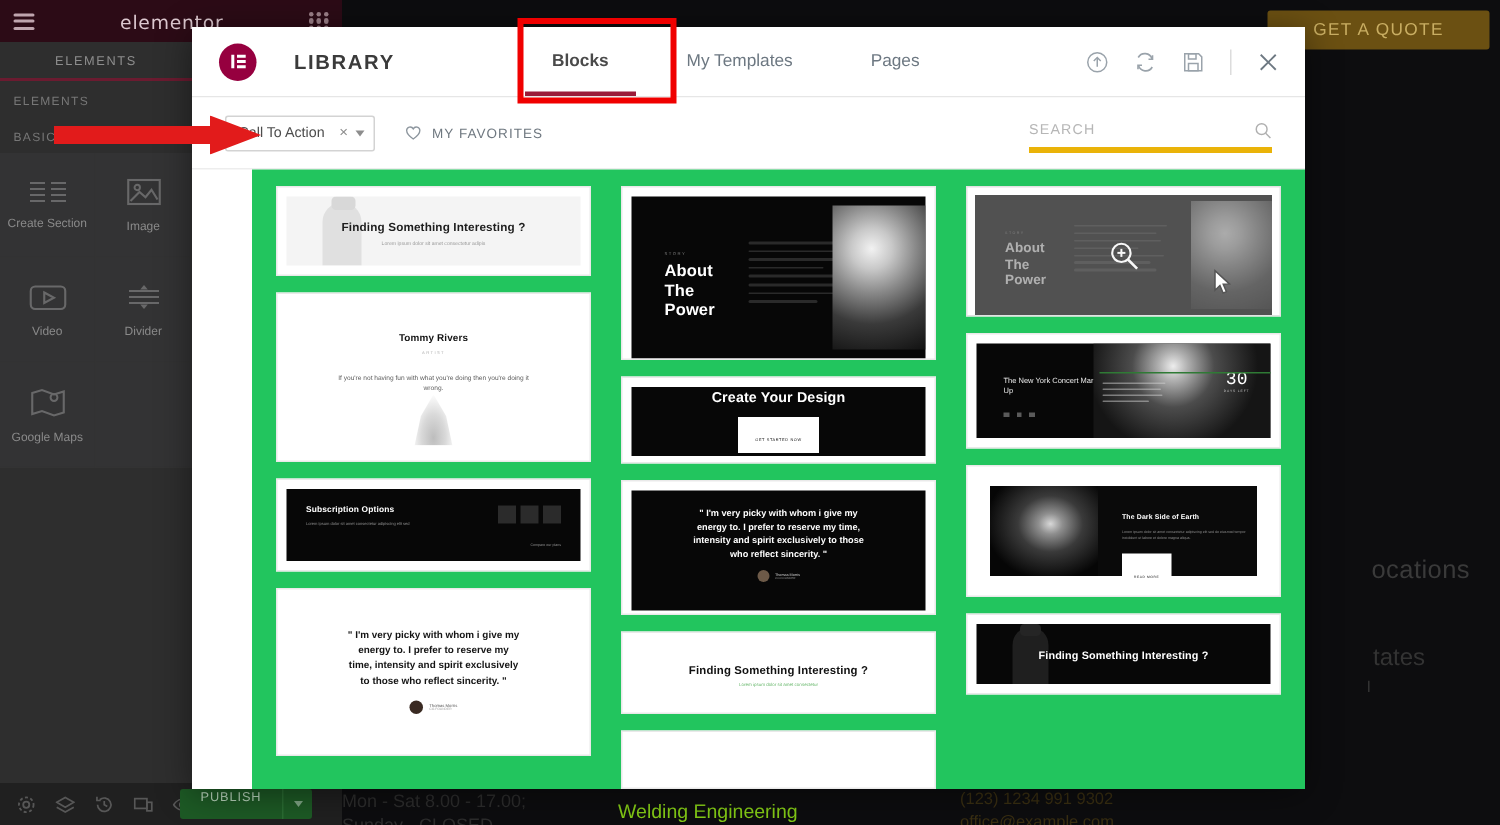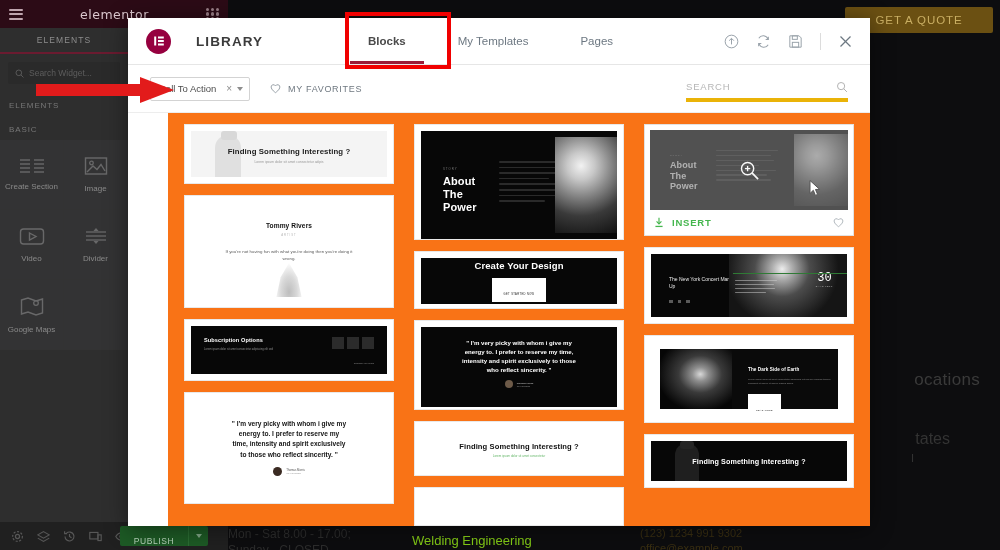--- a/index.html
+++ b/index.html
@@ -65,21 +65,21 @@
   .widget-ico { opacity: .52; }
 
   .bg-bottombar {
     position: absolute; left: 0; bottom: 0; width: 228px; height: 28px;
     background: #202020; display: flex; align-items: center; gap: 13px; padding: 0 11px;
   }
   .bb-ico { opacity: .45; }
   .publish-btn {
     position: absolute; left: 120px; bottom: 4px; width: 88px; height: 20px;
     background: #1d5a25; border-radius: 2px;
-    display: flex; align-items: flex-end;
+    display: flex; align-items: flex-start;
   }
   .publish-btn .pl {
     flex: 1; text-align: center; font-size: 8.5px; letter-spacing: .6px; color: #b8d4bb;
   }
   .publish-btn .pc {
     width: 20px; height: 100%; border-left: 1px solid #2b6c33;
     display: flex; align-items: center; justify-content: center;
   }
 
   
@@ -157,21 +157,21 @@
   .favorites span { font-size: 9px; letter-spacing: .7px; color: #6f7880; }
   .search-box {
     margin-left: auto; width: 162px; height: 26px;
     border-bottom: 4px solid #eab308; display: flex; align-items: center;
     gap: 6px; cursor: text;
   }
   .search-box .sp { flex: 1; font-size: 9.5px; letter-spacing: .8px; color: #b6b6b6; }
 
   
   .modal-body {
-    flex: 1; background: #f97316; padding: 11px 16px 0 16px;
+    flex: 1; background: #22c55e; padding: 11px 16px 0 16px;
     display: flex; gap: 20px; overflow: hidden; margin-left: 40px;
   }
   .col { flex: 1; display: flex; flex-direction: column; gap: 11px; }
 
   .card {
     background: #fff; border: 1px solid #e9e9e9; padding: 6px;
     position: relative; overflow: hidden;
   }
   .card.hovered { border-color: #e2e2e2; padding: 5px 5px 0 5px; }
 
@@ -239,27 +239,20 @@
           <i></i>
           <i></i>
           <i></i>
           <i></i>
           <i></i>
       </div>
     </div>
 
     <div class="bg-sidebar">
       <div class="bg-elements-tab">ELEMENTS</div>
-      <div class="bg-search">
-        <svg width="9" height="9" viewBox="0 0 16 16">
-          <circle cx="6.8" cy="6.8" r="5" fill="none" stroke="#5d5d5d" stroke-width="1.6"></circle>
-          <line x1="10.5" y1="10.5" x2="15" y2="15" stroke="#5d5d5d" stroke-width="1.6"></line>
-        </svg>
-        <span>Search Widget...</span>
-      </div>
       <div class="bg-group-title">ELEMENTS</div>
       <div class="bg-group-title">BASIC</div>
 
       <div class="widget-grid">
         <div class="widget-cell">
           <svg class="widget-ico" width="26" height="16" viewBox="0 0 26 16">
             <g stroke="#9a9a9a" stroke-width="1.4">
               <line x1="1" y1="2" x2="11" y2="2"></line>
                 <line x1="1" y1="6" x2="11" y2="6"></line>
               <line x1="1" y1="10" x2="11" y2="10"></line>
@@ -553,31 +546,20 @@
                 <circle cx="9" cy="9" r="6.4" fill="none" stroke="#fff" stroke-width="1.5"></circle>
                 <line x1="13.6" y1="13.6" x2="20" y2="20" stroke="#fff" stroke-width="1.8"></line>
                 <line x1="6.2" y1="9" x2="11.8" y2="9" stroke="#fff" stroke-width="1.4"></line>
                 <line x1="9" y1="6.2" x2="9" y2="11.8" stroke="#fff" stroke-width="1.4"></line>
               </svg>
               <svg class="cursor-ptr" width="15" height="19" viewBox="0 0 15 19">
                 <path d="M3 1.5 L3 14.5 L6.3 11.3 L8.4 16.4 L10.6 15.4 L8.5 10.5 L12.6 10.3 Z" fill="#ffffff" stroke="#555" stroke-width="1"></path>
               </svg>
             </div>
           </div>
-          <div class="card-foot">
-            <svg width="10" height="11" viewBox="0 0 14 15">
-              <line x1="7" y1="1" x2="7" y2="9" stroke="#45b64e" stroke-width="1.6"></line>
-              <polyline points="3.6,6 7,9.4 10.4,6" fill="none" stroke="#45b64e" stroke-width="1.6"></polyline>
-              <line x1="2" y1="13" x2="12" y2="13" stroke="#45b64e" stroke-width="1.8"></line>
-            </svg>
-            <span class="insert-label">INSERT</span>
-            <svg class="foot-heart" width="11" height="11" viewBox="0 0 16 16">
-              <path d="M8 14S1.6 9.8 1.6 5.9A3.4 3.4 0 0 1 8 4.3a3.4 3.4 0 0 1 6.4 1.6C14.4 9.8 8 14 8 14z" fill="none" stroke="#a8b0b6" stroke-width="1.3"></path>
-            </svg>
-          </div>
         </div>
 
         <div class="card">
           <div class="thumb dark" style="height:63px;position:relative;">
             <div style="position:absolute;left:18px;top:22px;">
               <div style="font-size:5px;color:#e8e8e8;line-height:1.45;width:70px;">The New York Concert Marning Up</div>
               <div style="display:flex;gap:5px;margin-top:9px;">
                 <div style="width:3.5px;height:3.5px;background:#5a5a5a;"></div>
                 <div style="width:3.5px;height:3.5px;background:#5a5a5a;"></div>
                 <div style="width:3.5px;height:3.5px;background:#5a5a5a;"></div>

